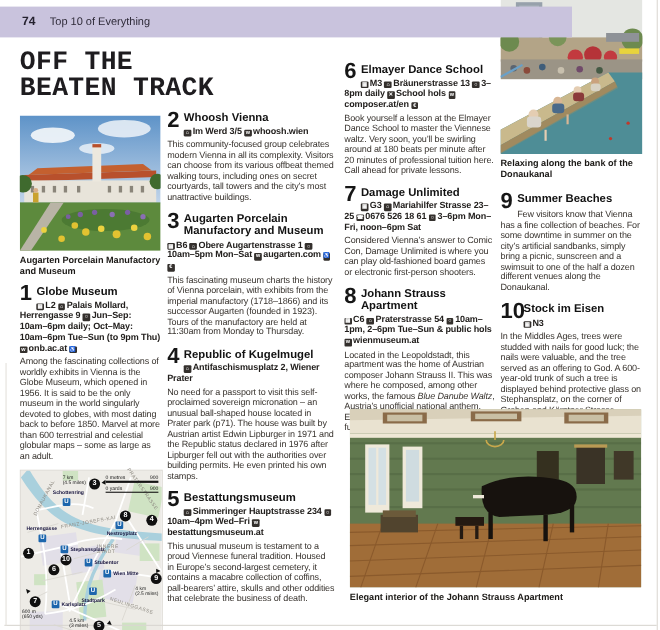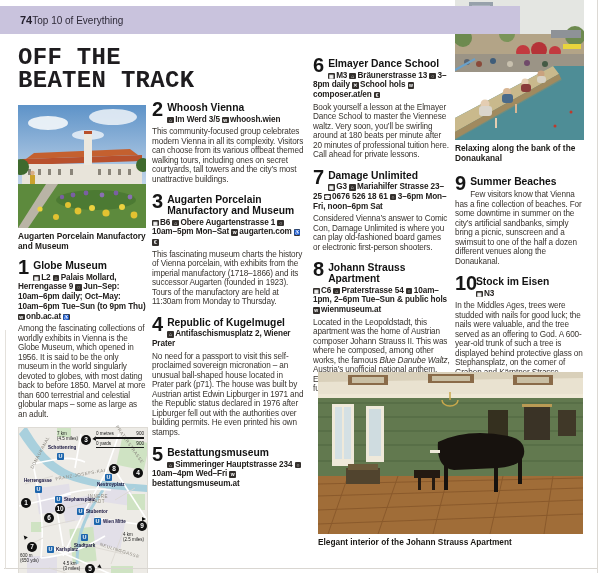--- a/index.html
+++ b/index.html
@@ -2,21 +2,21 @@
 <html><head>
 <meta charset="utf-8">
 <style>
   html,body{margin:0;padding:0;background:#ffffff;}
   .page{position:relative;width:600px;height:573px;background:#ffffff;overflow:hidden;
         font-family:"Liberation Sans",sans-serif;color:#2b2724;}
   
   .topbar{position:absolute;left:0;top:6px;width:520px;height:28px;background:#c9c3dd;
           display:flex;align-items:center;z-index:1;}
   .topbar .pnum{margin-left:20px;font-size:11px;font-weight:700;color:#24202e;}
-  .topbar .sec{font-size:10px;color:#2e2a38;}
+  .topbar .sec{margin-left:13px;font-size:10px;color:#2e2a38;}
   
   .title{position:absolute;left:18px;top:46px;z-index:2;font-weight:800;color:#1e1c1f;
          font-size:24px;line-height:23px;letter-spacing:0.3px;font-family:Liberation Mono, monospace;}
   
   .col{position:absolute;}
   #col1{left:18px;top:105px;width:128px;}
   #col2{left:152px;top:100px;width:152px;}
   #col3{left:313px;top:56px;width:137px;}
   #col4{left:455px;top:0px;width:129px;}
   #photo3blk{left:318px;top:372px;width:227px;}
@@ -307,20 +307,21 @@
     <div class="entry">
       <div class="n">4</div>
       <div class="et">Republic of Kugelmugel</div>
       <div class="ei"><span class="ic">⌂</span><span>Antifaschismusplatz 2, Wiener Prater </span></div>
       <div class="eb">No need for a passport to visit this self-proclaimed sovereign micro­nation – an unusual ball-shaped house located in Prater park (p71). The house was built by Austrian artist Edwin Lipburger in 1971 and the Republic status declared in 1976 after Lipburger fell out with the author­ities over building permits. He even printed his own stamps.</div>
     </div>
     <div class="entry">
       <div class="n">5</div>
       <div class="et">Bestattungsmuseum</div>
       <div class="ei"><span class="ic">⌂</span><span>Simmeringer Hauptstrasse 234 </span><span class="ic">○</span><span>10am–4pm Wed–Fri </span><span class="ic">w</span><span>bestattungsmuseum.at </span></div>
+      <div class="eb">This unusual museum is testament to a proud Viennese funeral tradition. Housed in Europe’s second-largest cemetery, it contains a macabre collection of coffins, pall-bearers’ attire, skulls and other oddities that celebrate the business of death.</div>
     </div>
   </div>
 
   <div class="col" id="col3">
     <div class="entry">
       <div class="n">6</div>
       <div class="et">Elmayer Dance School</div>
       <div class="ei"><span class="ic">▦</span><span>M3 </span><span class="ic">⌂</span><span>Bräunerstrasse 13 </span><span class="ic">○</span><span>3–8pm daily </span><span class="ic">✕</span><span>School hols </span><span class="ic">w</span><span>composer.at/en </span><span class="ic">€</span></div>
       <div class="eb">Book yourself a lesson at the Elmayer Dance School to master the Viennese waltz. Very soon, you’ll be swirling around at 180 beats per minute after 20 minutes of professional tuition here. Call ahead for private lessons.</div>
     </div>

